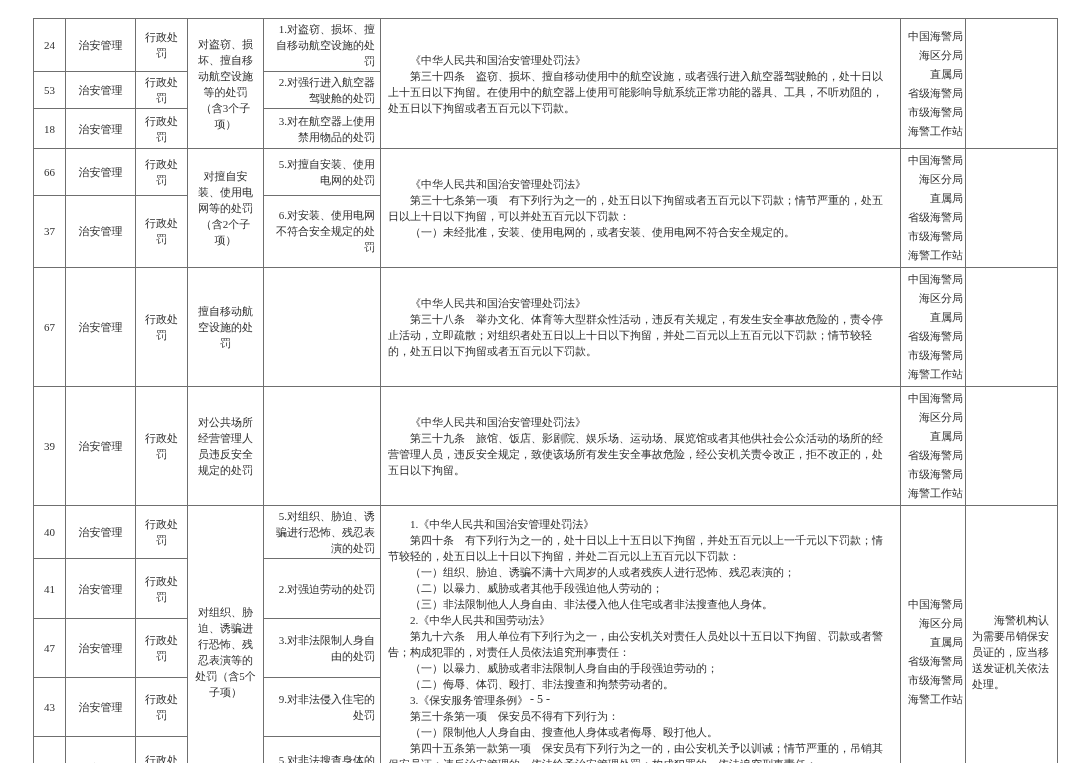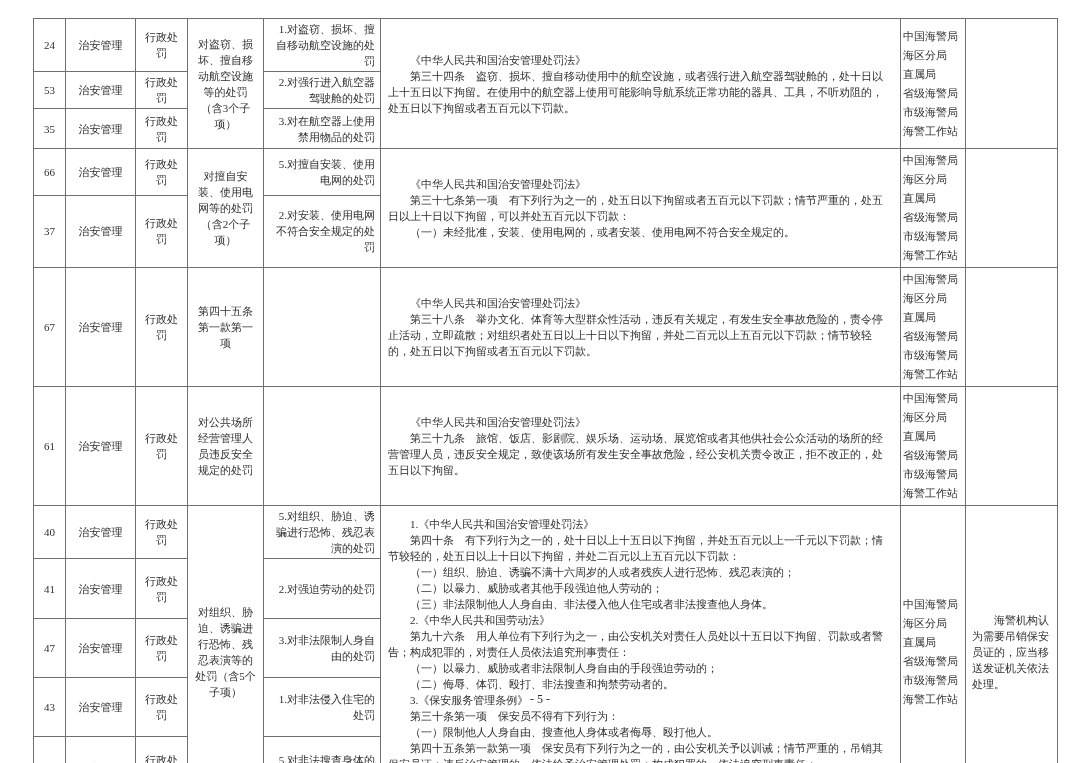--- a/index.html
+++ b/index.html
@@ -31,21 +31,21 @@
   }
   td.c-no, td.c-cat, td.c-type { text-align: center; }
   td.c-desc { text-align: center; padding: 2px 5px; }
   td.c-sub  { text-align: right; padding: 2px 5px; }
   td.c-legal {
     text-align: left;
     white-space: pre-wrap;
     padding: 9px 7px;
   }
   td.c-agency {
-    text-align: left;
+    text-align: right;
     white-space: pre-line;
     line-height: 19px;
     padding: 2px 2px;
   }
   td.c-remark {
     text-align: left;
     white-space: pre-wrap;
     padding: 2px 6px;
   }
   .footer {
@@ -89,21 +89,21 @@
 海警工作站</td>
       <td class="c-remark" rowspan="3"></td>
     </tr>
     <tr style="height:35px">
       <td class="c-no">53</td>
       <td class="c-cat">治安管理</td>
       <td class="c-type">行政处罚</td>
       <td class="c-sub">2.对强行进入航空器驾驶舱的处罚</td>
     </tr>
     <tr style="height:40px">
-      <td class="c-no">35</td>
+      <td class="c-no">18</td>
       <td class="c-cat">治安管理</td>
       <td class="c-type">行政处罚</td>
       <td class="c-sub">3.对在航空器上使用禁用物品的处罚</td>
     </tr>
 
     <tr style="height:37px">
       <td class="c-no">66</td>
       <td class="c-cat">治安管理</td>
       <td class="c-type">行政处罚</td>
       <td class="c-desc" rowspan="2">对擅自安装、使用电网等的处罚（含2个子项）</td>
@@ -116,42 +116,42 @@
 直属局
 省级海警局
 市级海警局
 海警工作站</td>
       <td class="c-remark" rowspan="2"></td>
     </tr>
     <tr style="height:57px">
       <td class="c-no">37</td>
       <td class="c-cat">治安管理</td>
       <td class="c-type">行政处罚</td>
-      <td class="c-sub">2.对安装、使用电网不符合安全规定的处罚</td>
+      <td class="c-sub">6.对安装、使用电网不符合安全规定的处罚</td>
     </tr>
 
     <tr style="height:78px">
       <td class="c-no">67</td>
       <td class="c-cat">治安管理</td>
       <td class="c-type">行政处罚</td>
-      <td class="c-desc">第四十五条第一款第一项</td>
+      <td class="c-desc">擅自移动航空设施的处罚</td>
       <td class="c-sub"></td>
       <td class="c-legal">　　《中华人民共和国治安管理处罚法》
 　　第三十八条　举办文化、体育等大型群众性活动，违反有关规定，有发生安全事故危险的，责令停止活动，立即疏散；对组织者处五日以上十日以下拘留，并处二百元以上五百元以下罚款；情节较轻的，处五日以下拘留或者五百元以下罚款。</td>
       <td class="c-agency">中国海警局
 海区分局
 直属局
 省级海警局
 市级海警局
 海警工作站</td>
       <td class="c-remark"></td>
     </tr>
 
     <tr style="height:96px">
-      <td class="c-no">61</td>
+      <td class="c-no">39</td>
       <td class="c-cat">治安管理</td>
       <td class="c-type">行政处罚</td>
       <td class="c-desc">对公共场所经营管理人员违反安全规定的处罚</td>
       <td class="c-sub"></td>
       <td class="c-legal">　　《中华人民共和国治安管理处罚法》
 　　第三十九条　旅馆、饭店、影剧院、娱乐场、运动场、展览馆或者其他供社会公众活动的场所的经营管理人员，违反安全规定，致使该场所有发生安全事故危险，经公安机关责令改正，拒不改正的，处五日以下拘留。</td>
       <td class="c-agency">中国海警局
 海区分局
 直属局
 省级海警局
@@ -197,21 +197,21 @@
     <tr style="height:59px">
       <td class="c-no">47</td>
       <td class="c-cat">治安管理</td>
       <td class="c-type">行政处罚</td>
       <td class="c-sub">3.对非法限制人身自由的处罚</td>
     </tr>
     <tr style="height:59px">
       <td class="c-no">43</td>
       <td class="c-cat">治安管理</td>
       <td class="c-type">行政处罚</td>
-      <td class="c-sub">1.对非法侵入住宅的处罚</td>
+      <td class="c-sub">9.对非法侵入住宅的处罚</td>
     </tr>
     <tr style="height:62px">
       <td class="c-no">44</td>
       <td class="c-cat">治安管理</td>
       <td class="c-type">行政处罚</td>
       <td class="c-sub">5.对非法搜查身体的处罚</td>
     </tr>
   </tbody>
 </table>
 

